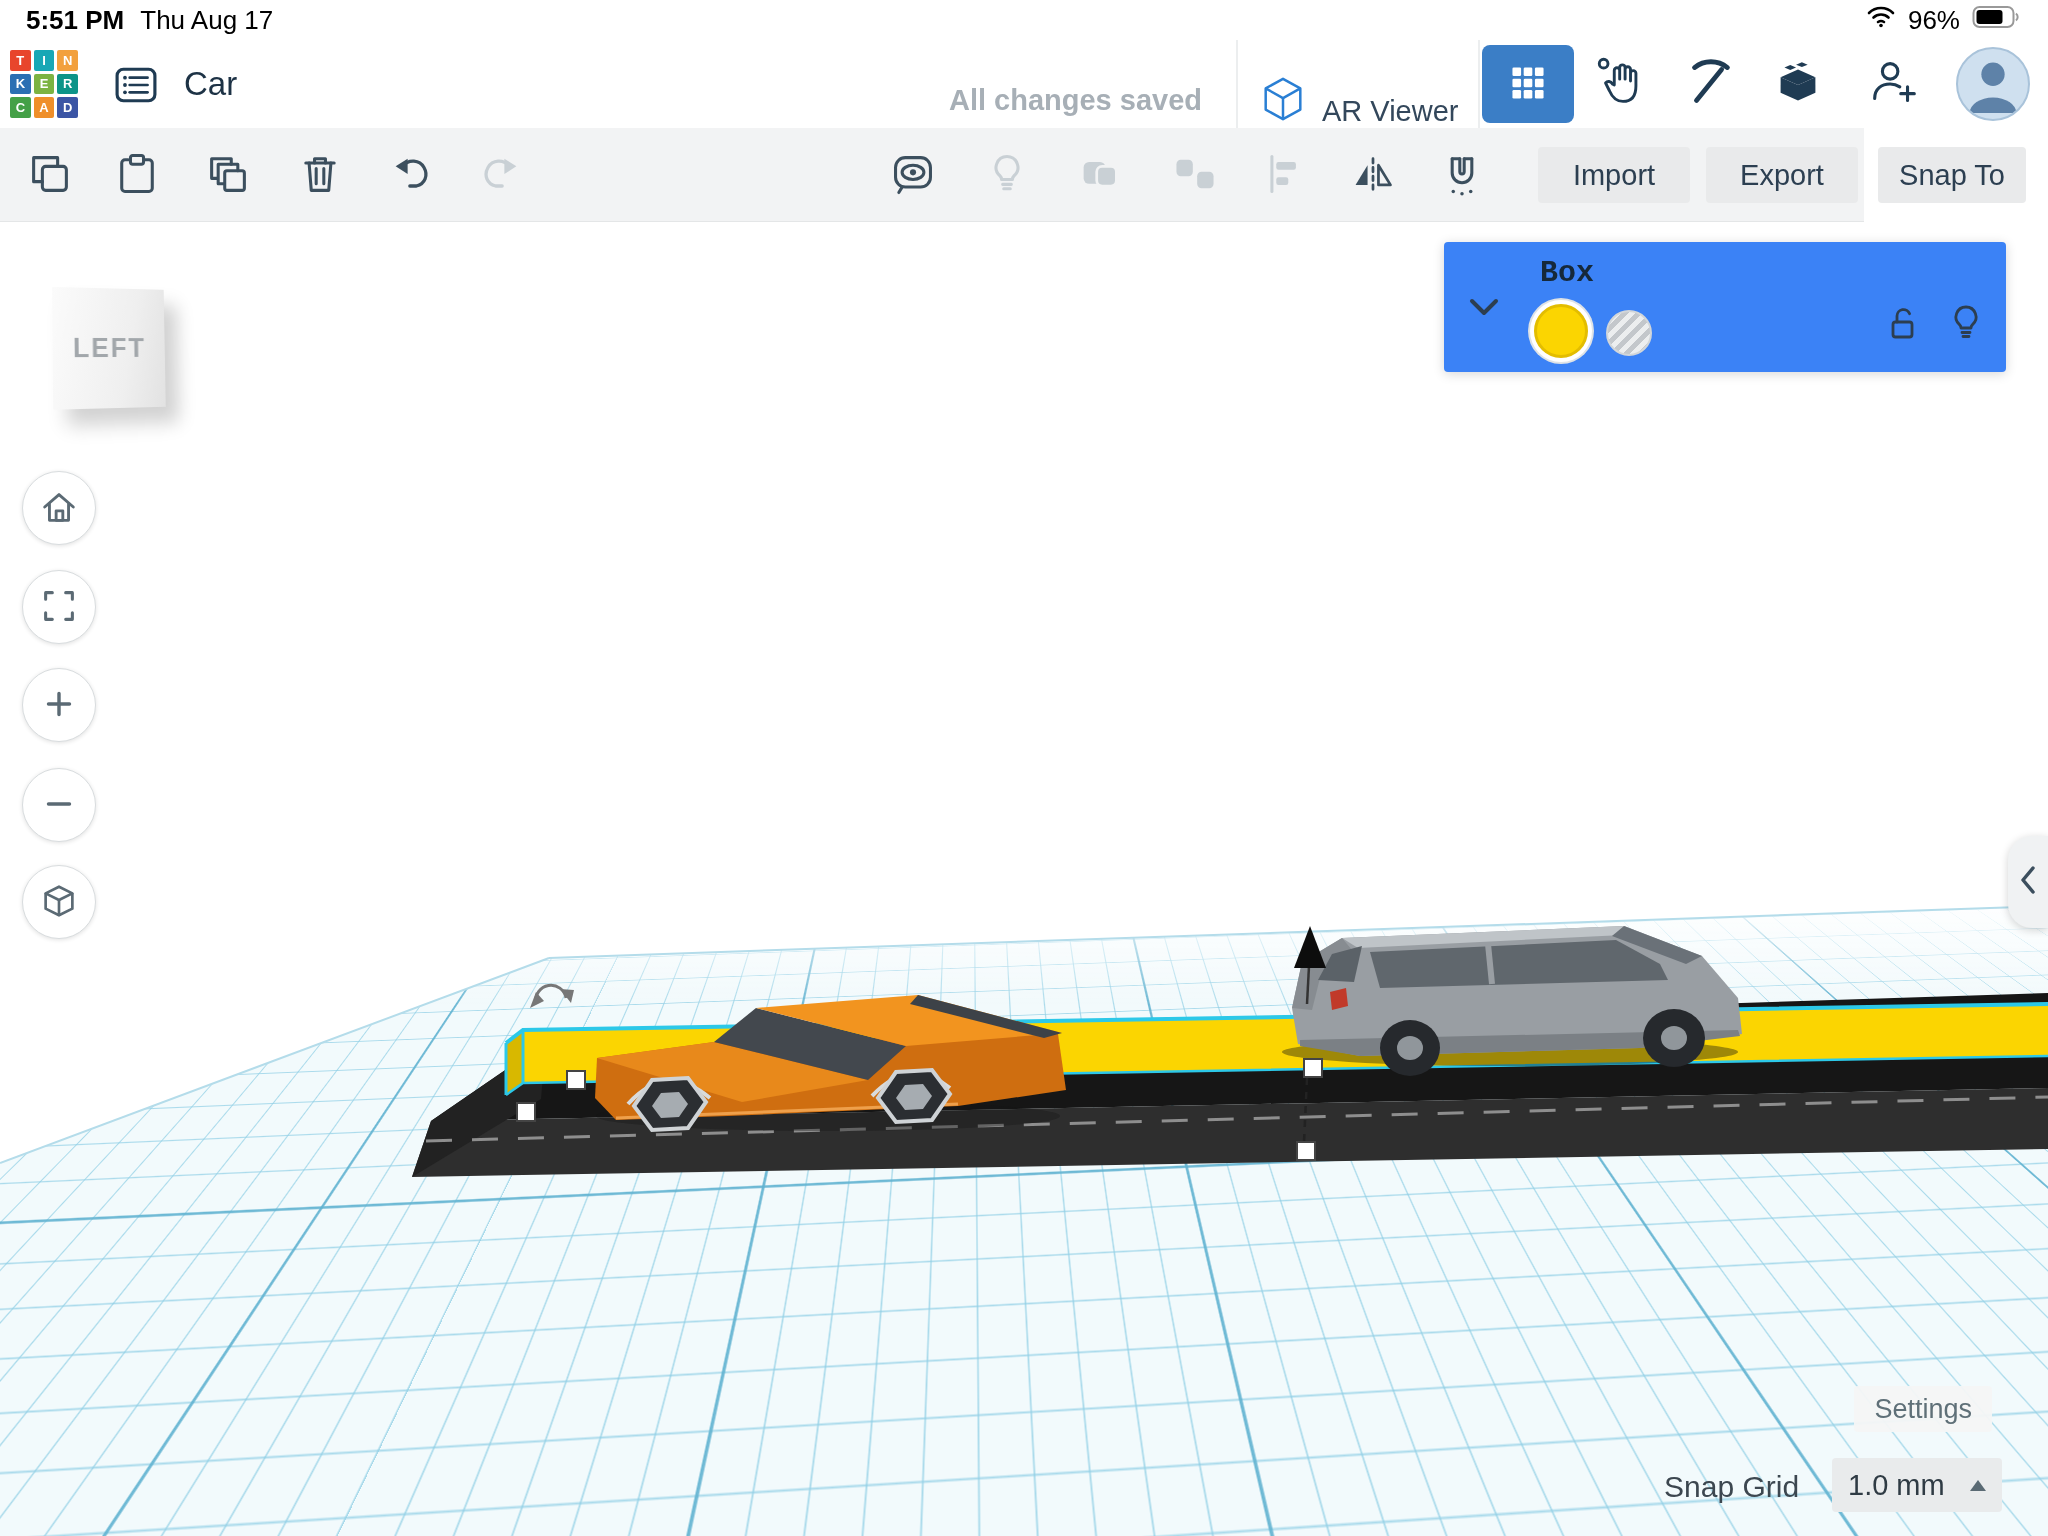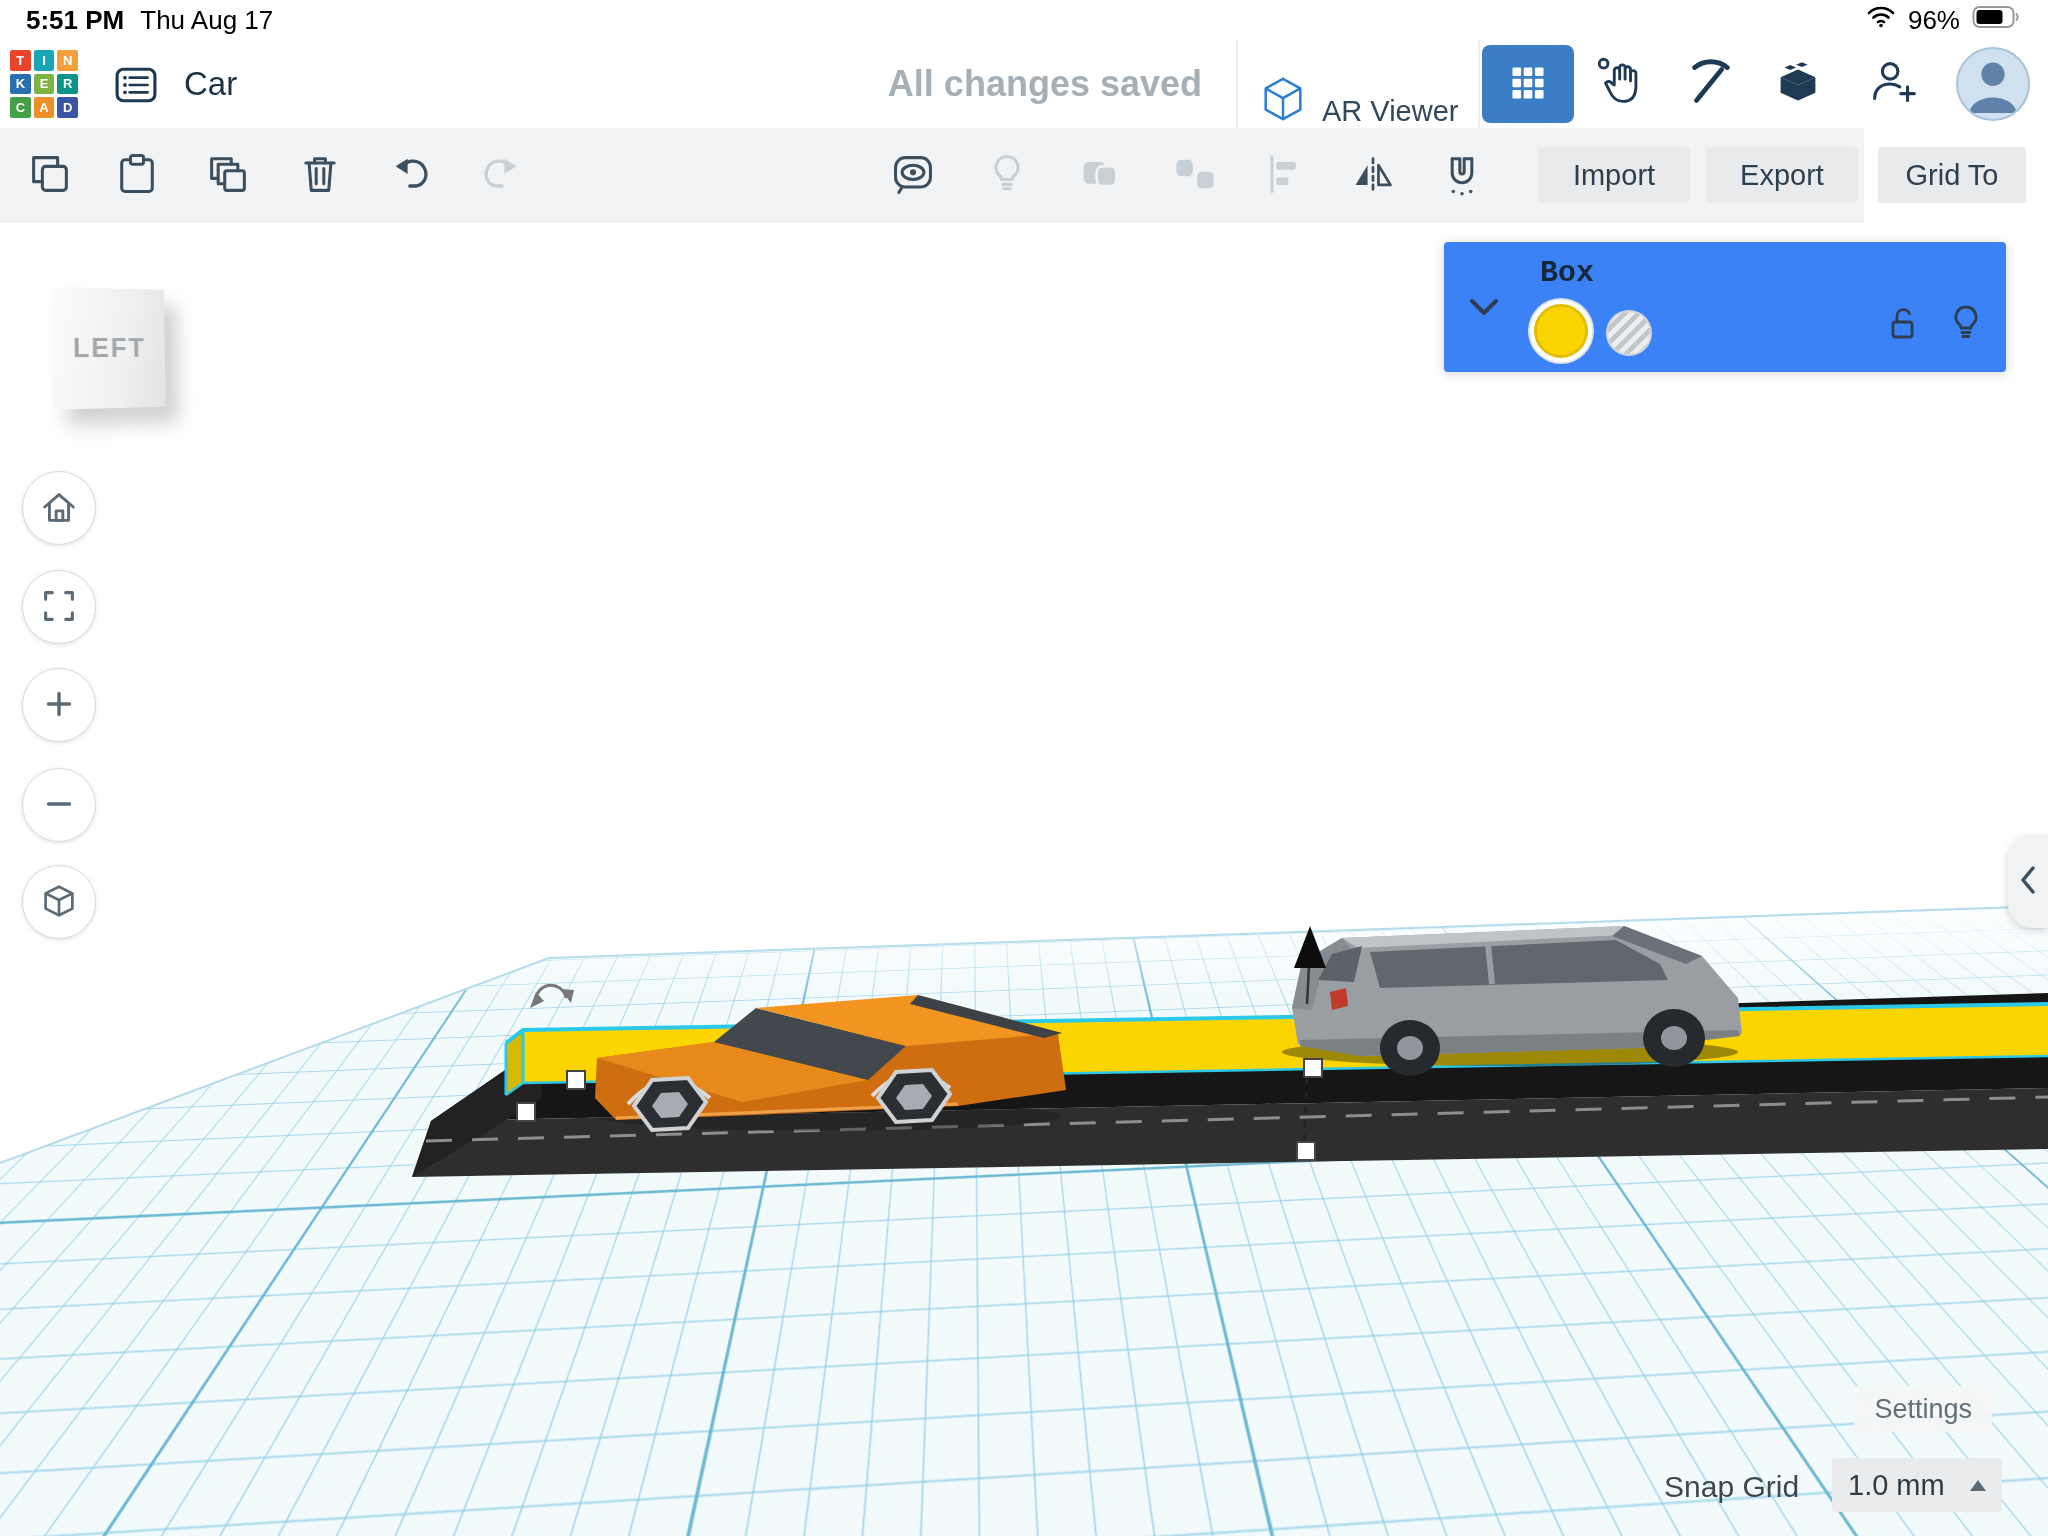--- a/index.html
+++ b/index.html
@@ -15,21 +15,21 @@
   .status-right{display:flex;align-items:center;gap:12px;font-size:26px;color:#000;}
 
   
   .app-header{position:absolute;left:0;top:40px;width:2048px;height:88px;background:#fff;z-index:20;}
   .logo{position:absolute;left:10px;top:10px;width:68px;height:68px;display:grid;
     grid-template-columns:repeat(3,1fr);grid-template-rows:repeat(3,1fr);gap:3px;}
   .logo-tile{display:flex;align-items:center;justify-content:center;color:#fff;font-size:13px;font-weight:700;border-radius:2px;}
   .hbtn{position:absolute;display:flex;align-items:center;justify-content:center;background:transparent;border:none;padding:0;cursor:pointer;}
   .menu-btn{left:110px;top:24px;width:52px;height:44px;color:#1f3b53;}
   .design-title{position:absolute;left:184px;top:0;height:88px;line-height:88px;font-size:33px;font-weight:400;color:#1d3245;}
-  .save-status{position:absolute;right:846px;top:0;height:88px;line-height:88px;font-size:36px;font-weight:700;color:#a7afb6;}
+  .save-status{position:absolute;right:846px;top:16px;height:88px;line-height:88px;font-size:29px;font-weight:700;color:#a7afb6;}
   .ar-block{position:absolute;left:1236px;top:0;height:88px;display:flex;align-items:flex-end;gap:14px;
     padding:0 20px;border-left:2px solid #eceeef;border-right:2px solid #eceeef;background:#fff;cursor:pointer;}
   .ar-label{font-size:29px;color:#33475b;}
   .grid-btn{left:1482px;top:5px;width:92px;height:78px;border-radius:8px;background:#3b7ec6;}
   .hand-btn{left:1590px;top:12px;width:64px;height:64px;color:#1f3b53;}
   .pick-btn{left:1678px;top:12px;width:64px;height:64px;color:#1f3b53;}
   .brick-btn{left:1766px;top:12px;width:64px;height:64px;color:#1f3b53;}
   .person-btn{left:1862px;top:12px;width:64px;height:64px;color:#1f3b53;}
   .avatar{left:1956px;top:7px;width:70px;height:70px;border-radius:50%;background:#cfe0ef;border:2px solid #a9c3da;overflow:hidden;}
 
@@ -429,21 +429,21 @@
           <path d="M20 8 v12 a2 2 0 0 0 4 0 V8"></path>
           <circle cx="14" cy="38" r="1.6" fill="currentColor" stroke="none"></circle>
           <circle cx="22" cy="40" r="1.6" fill="currentColor" stroke="none"></circle>
           <circle cx="30" cy="38" r="1.6" fill="currentColor" stroke="none"></circle>
         </svg>
       </span>
     </button>
 
     <button class="txtbtn" style="left:1538px;width:152px">Import</button>
     <button class="txtbtn" style="left:1706px;width:152px">Export</button>
-    <button class="txtbtn" style="left:1878px;width:148px">Grid To</button>
+    <button class="txtbtn" style="left:1878px;width:148px">Snap To</button>
   </div>
 
   <div class="inspector">
     <button class="insp-chevron">
       <span>
         <svg width="40" height="40" viewBox="0 0 40 40" fill="none" stroke="currentColor" stroke-width="4" stroke-linecap="round" stroke-linejoin="round">
           <polyline points="8,14 20,26 32,14"></polyline>
         </svg>
       </span>
     </button>

